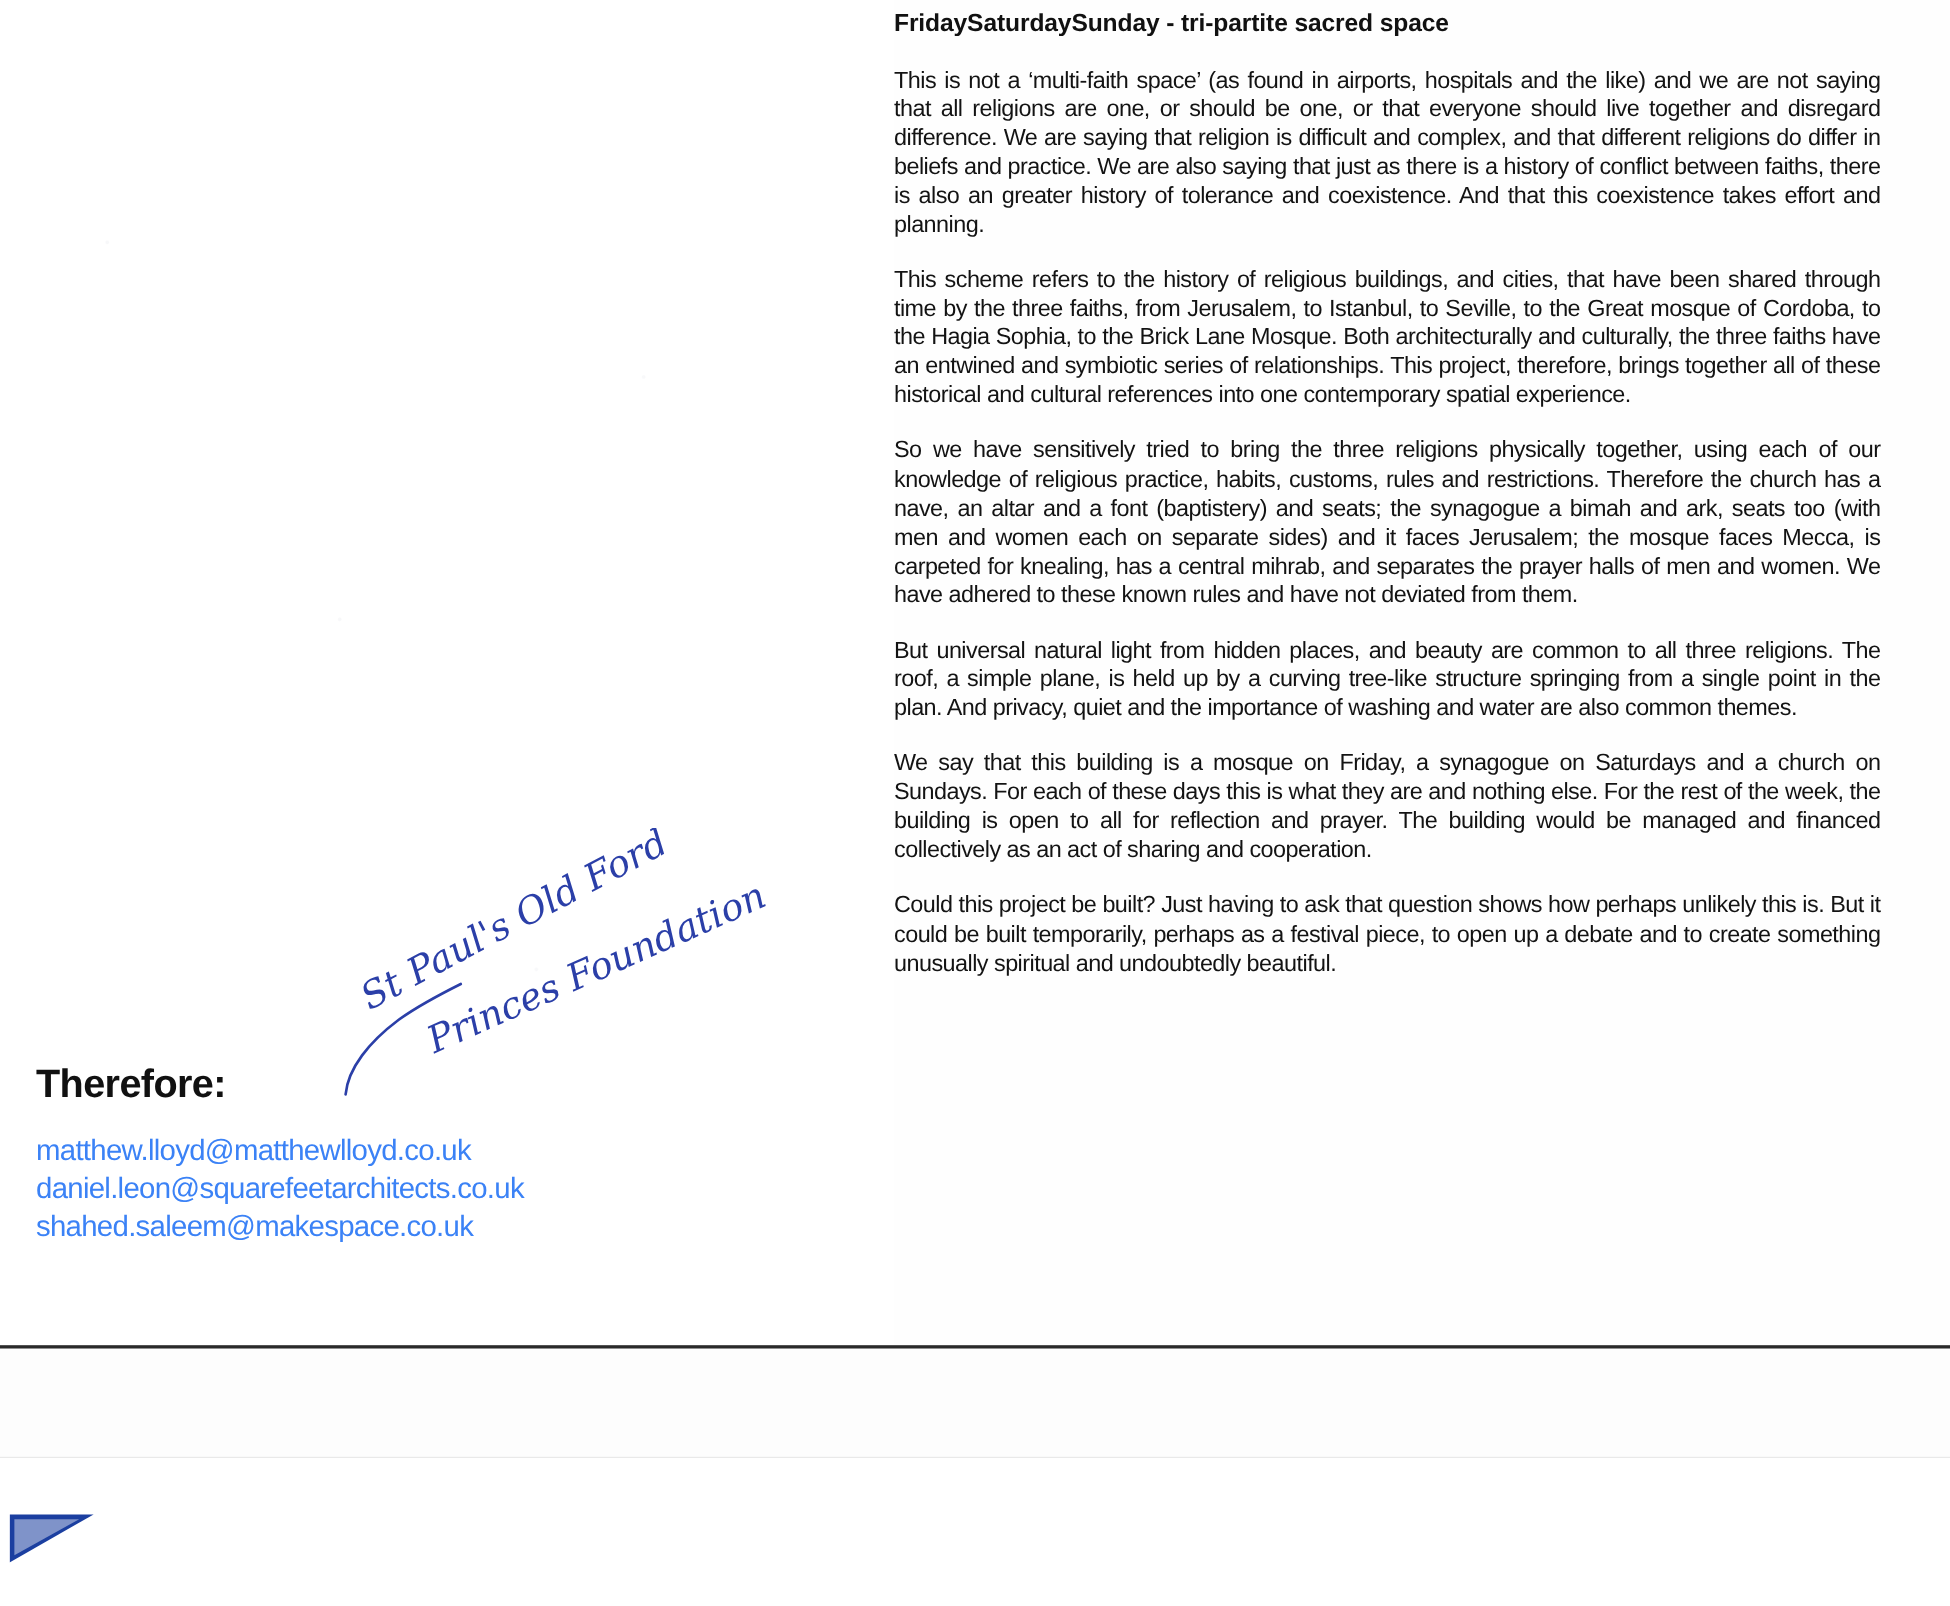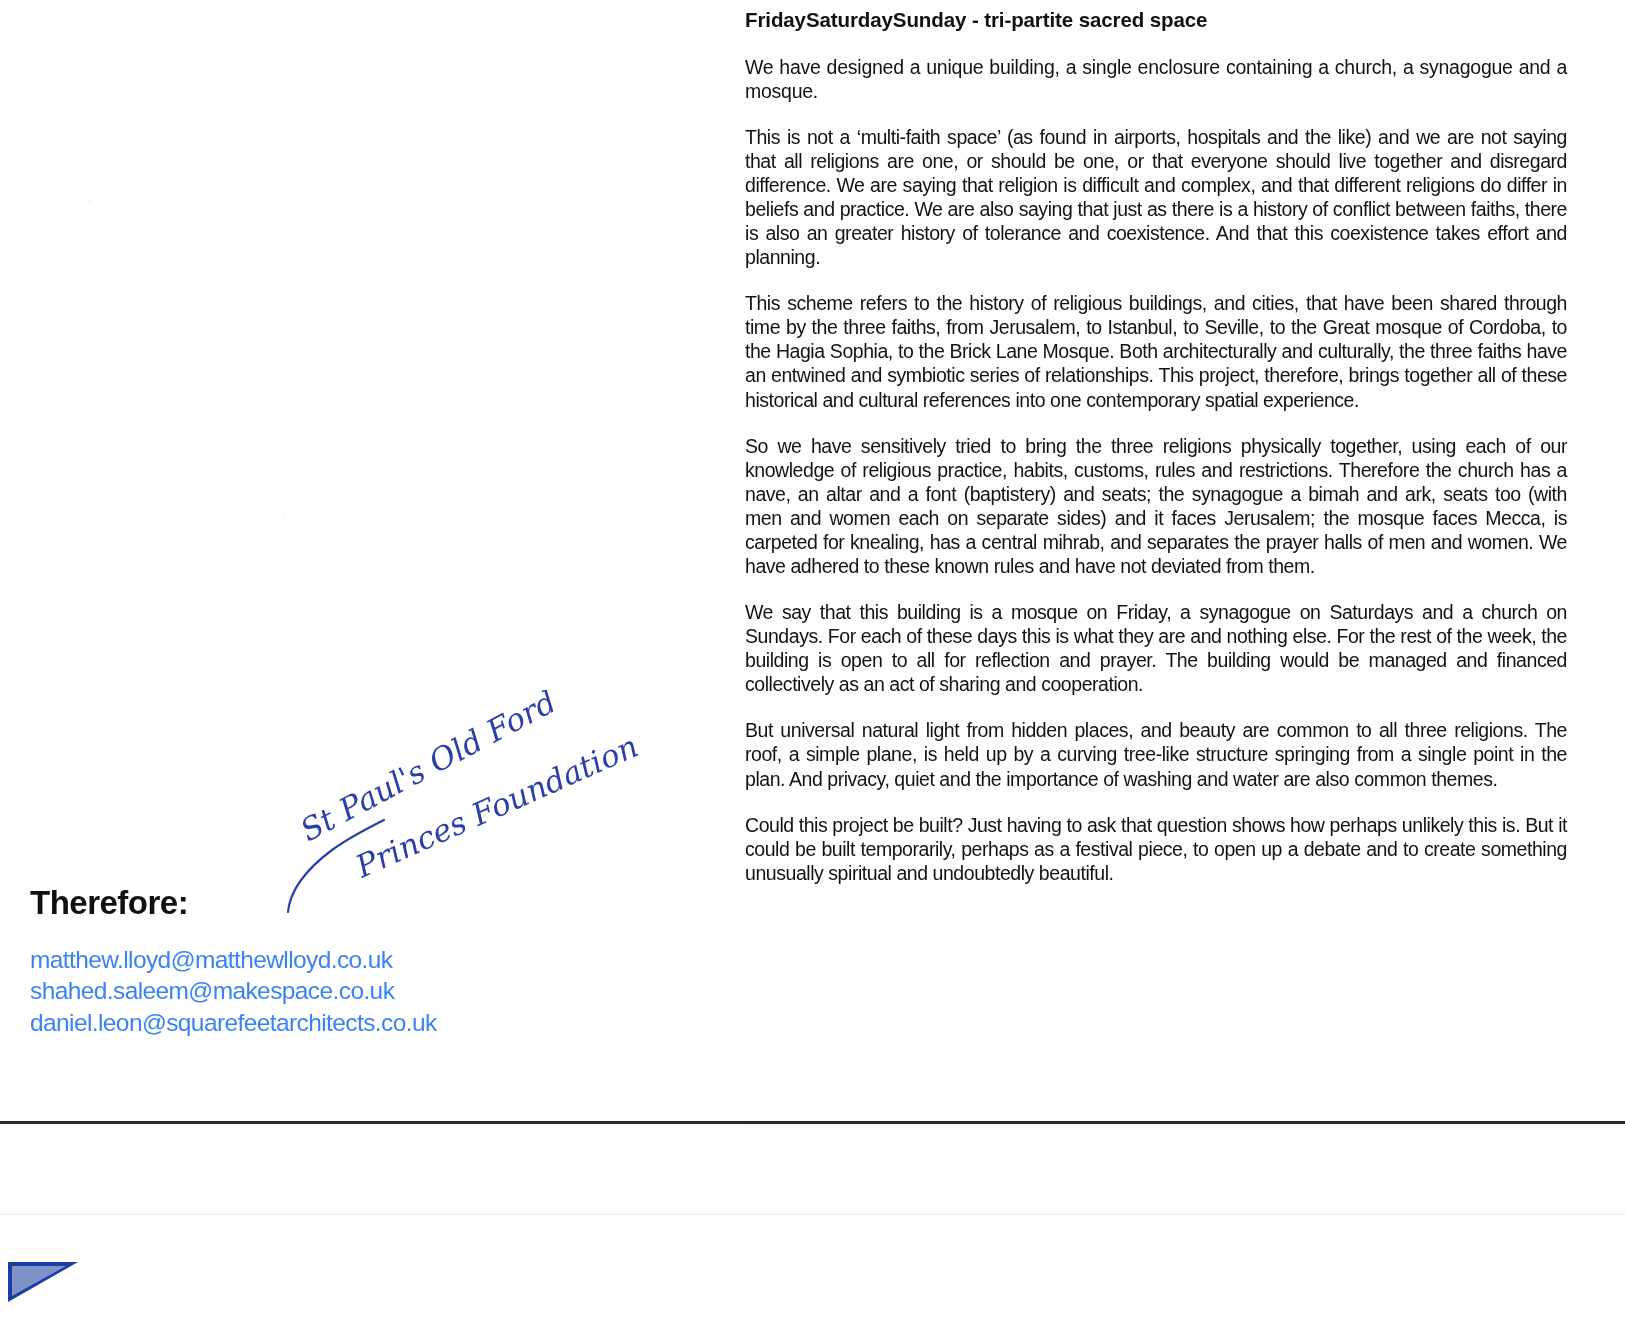--- a/index.html
+++ b/index.html
@@ -143,44 +143,43 @@
 </head>
 <body>
 
 <div id="page-scan">
 
   <div id="paper-left"></div>
 
   <div id="text-column">
     <h1 id="doc-title">FridaySaturdaySunday - tri-partite sacred space</h1>
 
-    <p class="para">We have designed a unique building, a single enclosure containing a church, a synagogue and a mosque.</p>
     <p class="para tight">This is not a ‘multi-faith space’ (as found in airports, hospitals and the like) and we are not saying that all religions are one, or should be one, or that everyone should live together and disregard difference. We are saying that religion is difficult and complex, and that different religions do differ in beliefs and practice. We are also saying that just as there is a history of conflict between faiths, there is also an greater history of tolerance and coexistence. And that this coexistence takes effort and planning.</p>
     <p class="para tight">This scheme refers to the history of religious buildings, and cities, that have been shared through time by the three faiths, from Jerusalem, to Istanbul, to Seville, to the Great mosque of Cordoba, to the Hagia Sophia, to the Brick Lane Mosque. Both architecturally and culturally, the three faiths have an entwined and symbiotic series of relationships. This project, therefore, brings together all of these historical and cultural references into one contemporary spatial experience.</p>
     <p class="para tight">So we have sensitively tried to bring the three religions physically together, using each of our knowledge of religious practice, habits, customs, rules and restrictions. Therefore the church has a nave, an altar and a font (baptistery) and seats; the synagogue a bimah and ark, seats too (with men and women each on separate sides) and it faces Jerusalem; the mosque faces Mecca, is carpeted for knealing, has a central mihrab, and separates the prayer halls of men and women. We have adhered to these known rules and have not deviated from them.</p>
+    <p class="para tight">But universal natural light from hidden places, and beauty are common to all three religions. The roof, a simple plane, is held up by a curving tree-like structure springing from a single point in the plan. And privacy, quiet and the importance of washing and water are also common themes.</p>
     <p class="para tight">We say that this building is a mosque on Friday, a synagogue on Saturdays and a church on Sundays. For each of these days this is what they are and nothing else. For the rest of the week, the building is open to all for reflection and prayer. The building would be managed and financed collectively as an act of sharing and cooperation.</p>
-    <p class="para tight">But universal natural light from hidden places, and beauty are common to all three religions. The roof, a simple plane, is held up by a curving tree-like structure springing from a single point in the plan. And privacy, quiet and the importance of washing and water are also common themes.</p>
     <p class="para tight">Could this project be built? Just having to ask that question shows how perhaps unlikely this is. But it could be built temporarily, perhaps as a festival piece, to open up a debate and to create something unusually spiritual and undoubtedly beautiful.</p>
   </div>
 
   <div id="handwriting">
     <svg width="400" height="250" viewBox="0 0 400 250" xmlns="http://www.w3.org/2000/svg">
       <g>
         <path d="M8 222 C 10 200, 28 178, 52 160 C 70 147, 88 138, 104 130" fill="none" stroke="#2b3fa8" stroke-width="2.2" stroke-linecap="round"></path>
       </g>
       <text class="hw-text" transform="translate(28,152) rotate(-28)">St Paul's Old Ford</text>
       <text class="hw-text" transform="translate(82,188) rotate(-24)">Princes Foundation</text>
     </svg>
   </div>
 
   <div id="contacts-block">
     <div id="contacts-heading">Therefore:</div>
     <div class="contact-line">matthew.lloyd@matthewlloyd.co.uk</div>
+    <div class="contact-line">daniel.leon@squarefeetarchitects.co.uk</div>
     <div class="contact-line">shahed.saleem@makespace.co.uk</div>
-    <div class="contact-line">daniel.leon@squarefeetarchitects.co.uk</div>
   </div>
 
   <div id="bottom-rule"></div>
   <div id="bottom-band"></div>
   <div id="bottom-band-inner"></div>
 
   <svg id="corner-artifact" viewBox="0 0 72 46" xmlns="http://www.w3.org/2000/svg">
     <polygon points="0,4 70,4 0,44" fill="#1b3fa0"></polygon>
     <polygon points="4,8 58,8 4,38" fill="#7f93c9"></polygon>
   </svg>

